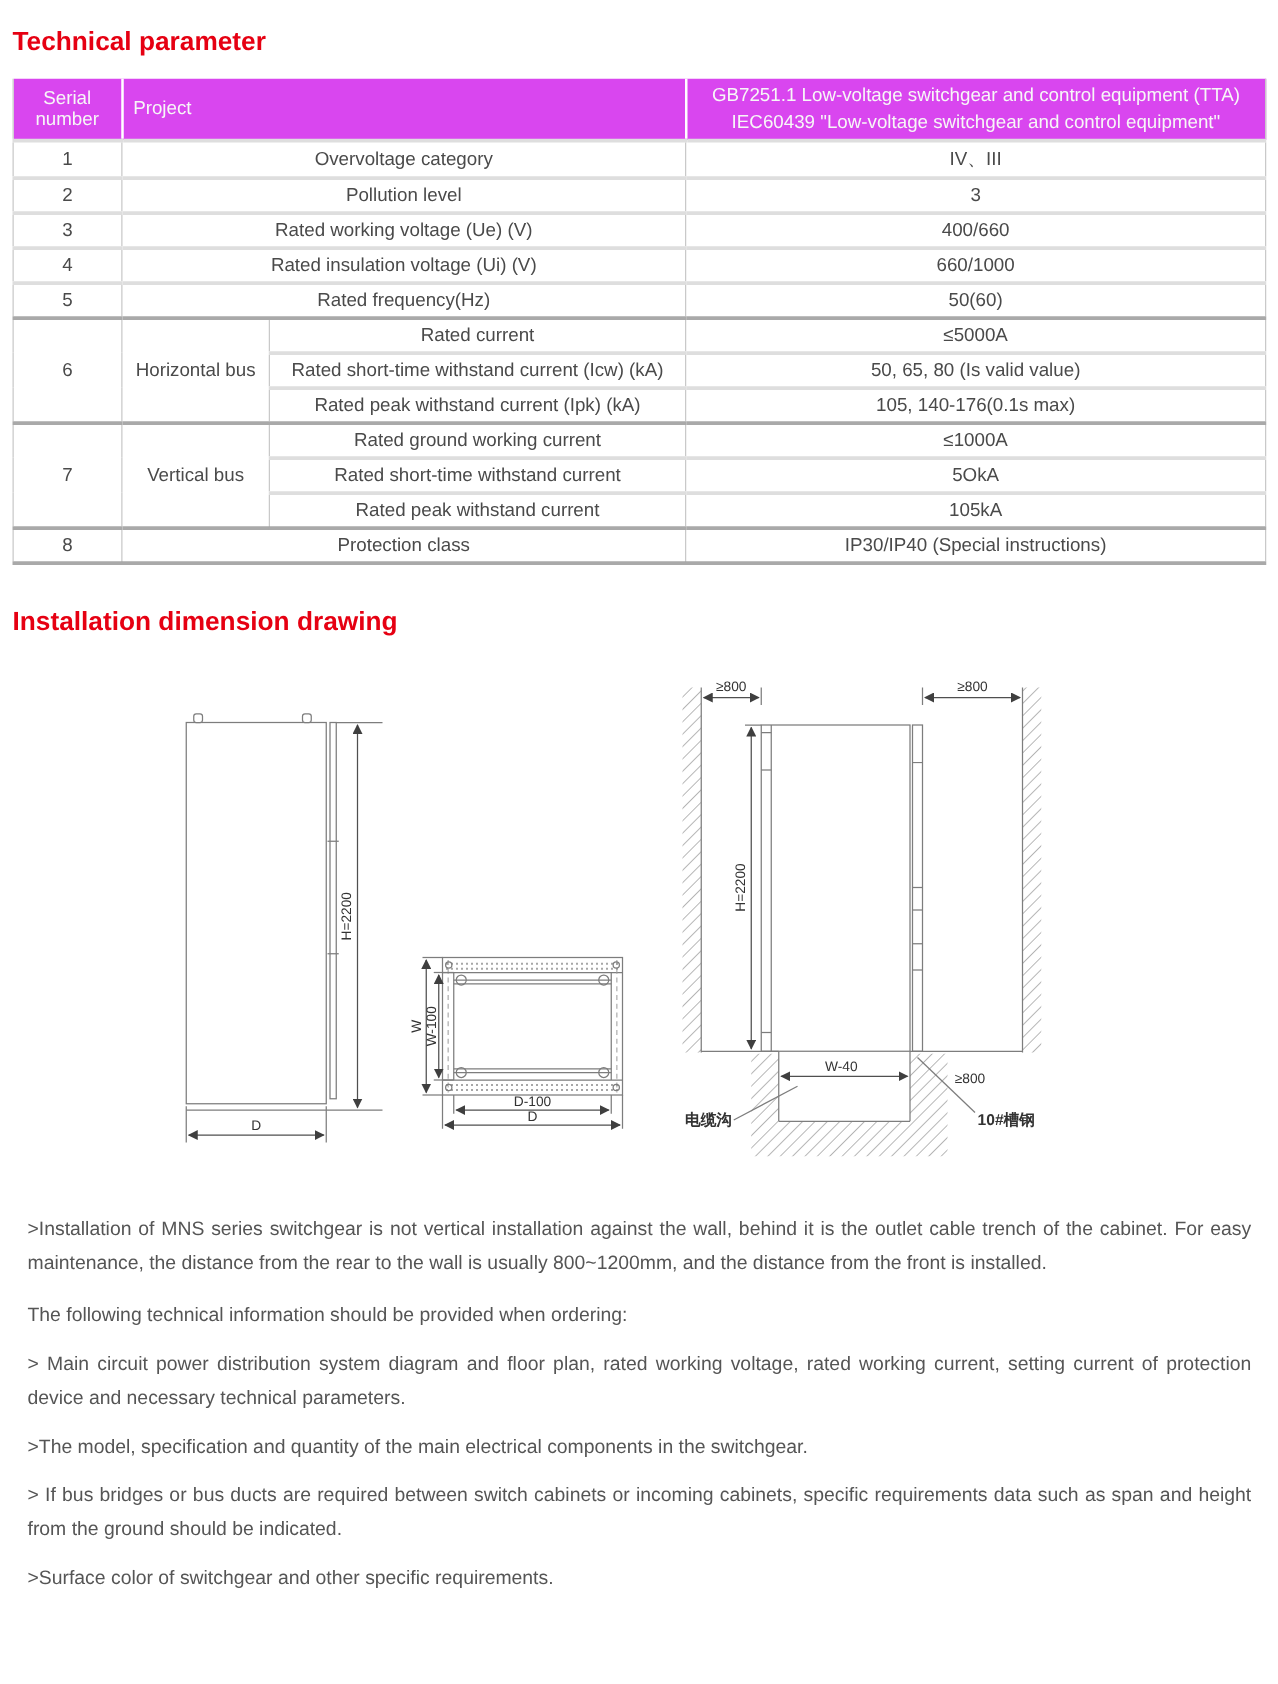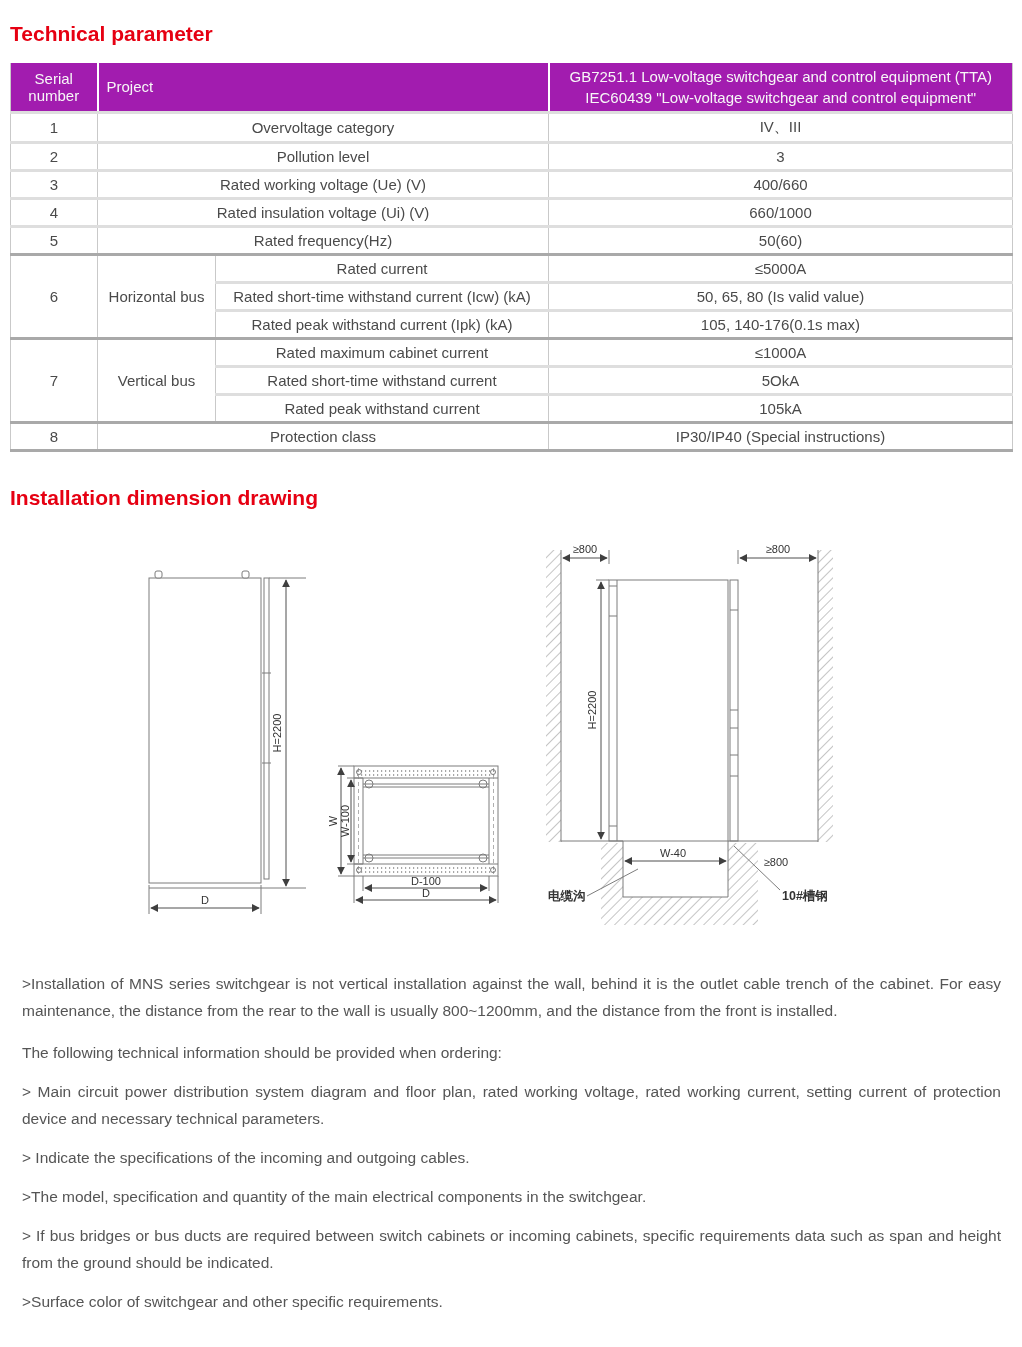--- a/index.html
+++ b/index.html
@@ -16,21 +16,21 @@
   h2 { margin-top:34px; }
   h3 { margin-top:34px; }
 
   table.spec {
     margin-top:17px; width:100%;
     border-collapse:collapse; table-layout:fixed;
     border-bottom:3px solid #a9a9a9;
     border-left:1px solid #c9c9c9; border-right:1px solid #c9c9c9;
   }
   table.spec th {
-    background:#a21caf; color:#f7f7f7; font-weight:normal;
+    background:#d946ef; color:#f7f7f7; font-weight:normal;
     font-size:15px; padding:2px 8px; height:49px;
     border-left:2px solid #ffffff;
   }
   table.spec th:first-child { border-left:none; }
   th.c-no  { text-align:center; }
   th.c-proj{ text-align:left; }
   th.c-val { text-align:center; font-size:14.5px; line-height:21px; }
   table.spec td {
     font-size:15px; padding:4px 8px; height:26px;
     border-top:3px solid #dedede;
@@ -120,21 +120,21 @@
         <td class="c-val">50, 65, 80 (Is valid value)</td>
       </tr>
       <tr>
         <td class="c-item">Rated peak withstand current (Ipk) (kA)</td>
         <td class="c-val">105, 140-176(0.1s max)</td>
       </tr>
 
       <tr class="sec">
         <td class="c-no" rowspan="3">7</td>
         <td class="c-group" rowspan="3">Vertical bus</td>
-        <td class="c-item">Rated maximum cabinet current</td>
+        <td class="c-item">Rated ground working current</td>
         <td class="c-val">≤1000A</td>
       </tr>
       <tr>
         <td class="c-item">Rated short-time withstand current</td>
         <td class="c-val">5OkA</td>
       </tr>
       <tr>
         <td class="c-item">Rated peak withstand current</td>
         <td class="c-val">105kA</td>
       </tr>
@@ -275,19 +275,18 @@
       <text class="cjk-t" x="781" y="372">10#槽钢</text>
     </g>
   </svg>
 
   <p class="body-text note">&gt;Installation of MNS series switchgear is not vertical installation against the wall, behind it is the outlet cable trench of the cabinet. For easy maintenance, the distance from the rear to the wall is usually 800~1200mm, and the distance from the front is installed.</p>
 
 
   <div class="dl-block">
     <p class="body-text">The following technical information should be provided when ordering:</p>
     <p class="body-text">&gt; Main circuit power distribution system diagram and floor plan, rated working voltage, rated working current, setting current of protection device and necessary technical parameters.</p>
-    <p class="body-text">&gt; Indicate the specifications of the incoming and outgoing cables.</p>
     <p class="body-text">&gt;The model, specification and quantity of the main electrical components in the switchgear.</p>
     <p class="body-text">&gt; If bus bridges or bus ducts are required between switch cabinets or incoming cabinets, specific requirements data such as span and height from the ground should be indicated.</p>
     <p class="body-text">&gt;Surface color of switchgear and other specific requirements.</p>
   </div>
 
 </div>
 
 </body></html>

